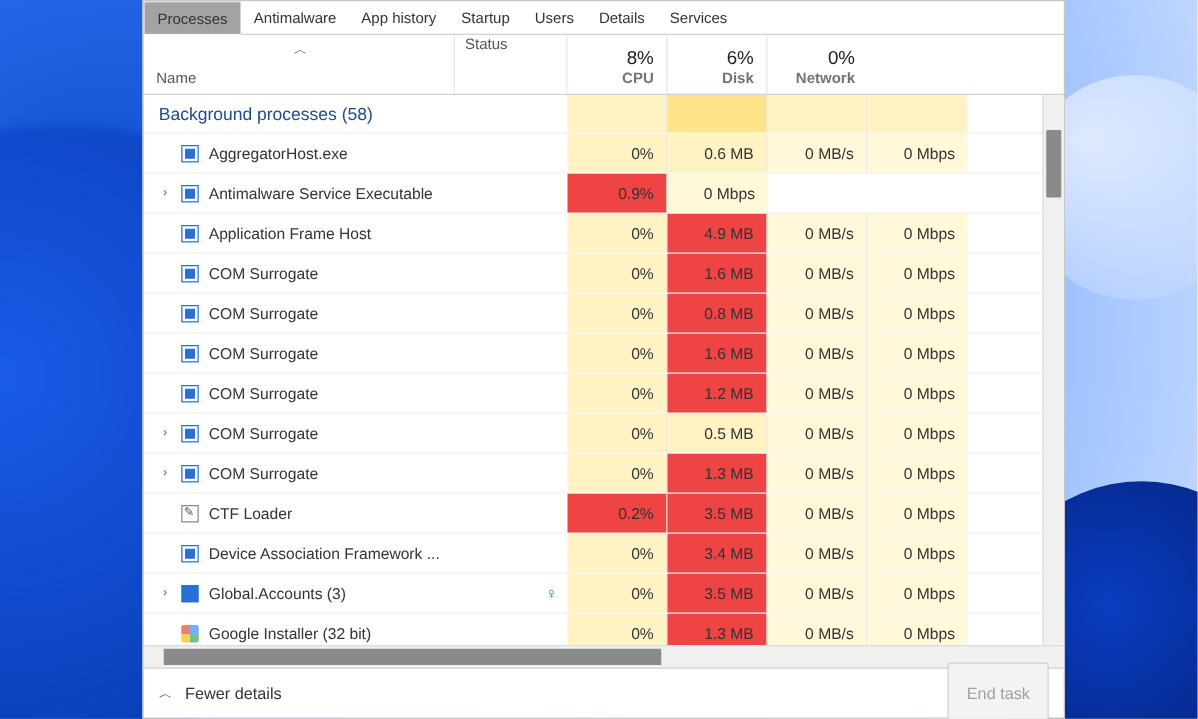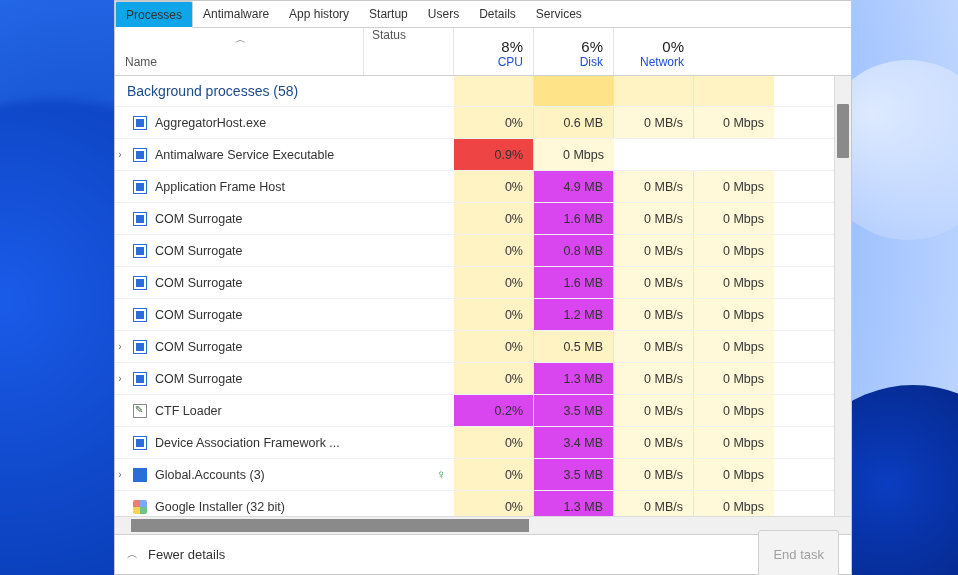--- a/index.html
+++ b/index.html
@@ -11,49 +11,49 @@
   .bloom-shape { position: absolute; border-radius: 50%; }
   .b1 { width: 500px; height: 500px; left: -200px; top: 100px; background: radial-gradient(circle at 40% 40%, #1a5be8, #0333a6); filter: blur(4px); }
   .b2 { width: 250px; height: 250px; right: -80px; bottom: -60px; background: radial-gradient(circle at 40% 40%, #0a3dc0, #021a6a); }
   .b3 { width: 180px; height: 180px; right: -40px; top: 60px; background: radial-gradient(circle at 30% 30%, #ffffffa0, #a8c4ff20); }
   .window {
     position: absolute; left: 114px; top: 0; width: 738px; height: 575px;
     background: #fff; border: 1px solid #c7c7c7; display: flex; flex-direction: column;
   }
   .tabs { display: flex; border-bottom: 1px solid #d0d0d0; font-size: 12px; height: 27px; }
   .tab { padding: 6px 10px 5px; color: #333; cursor: default; }
-  .tab.active { background: #0ea5e9; border: 1px solid #d0d0d0; border-bottom: 1px solid #fff; margin-bottom: -1px; border-top-left-radius: 2px; border-top-right-radius: 2px; }
+  .tab.active { background: #a3a3a3; border: 1px solid #d0d0d0; border-bottom: 1px solid #fff; margin-bottom: -1px; border-top-left-radius: 2px; border-top-right-radius: 2px; }
   .header-row { display: flex; border-bottom: 1px solid #d0d0d0; height: 48px; position: relative; }
   .col-name { width: 249px; display: flex; align-items: flex-end; padding: 0 0 6px 10px; font-size: 12px; color: #555; border-right: 1px solid #e5e5e5; position: relative; }
   .sort-chevron { position: absolute; top: 4px; left: 120px; font-size: 11px; color: #666; }
   .col-status { width: 90px; display: flex; padding: 0 0 6px 8px; font-size: 12px; color: #555; border-right: 1px solid #e5e5e5; }
   .col-metric { width: 80px; display: flex; flex-direction: column; align-items: flex-end; justify-content: flex-end; padding: 4px 10px 6px 0; border-right: 1px solid #e5e5e5; font-size: 12px; color: #333; }
   .col-metric .pct { font-size: 15px; color: #222; font-weight: 400; }
-  .col-metric .lbl { font-size: 12px; color: #1d4ed8; }
+  .col-metric .lbl { font-size: 12px; color: #737373; font-weight: bold; }
   .body-area { flex: 1; overflow: hidden; position: relative; display: flex; }
   .rows-container { flex: 1; overflow: hidden; position: relative; }
   .group-row { display: flex; height: 30px; align-items: center; }
   .group-name { width: 339px; padding-left: 12px; font-size: 14px; color: #1a4b8c; }
   .group-metric { width: 80px; background: #fff3c4; border-right: 1px solid #e5e5e5; height: 100%; }
   .group-metric.mem { background: #ffe389; }
   .proc-row { display: flex; height: 32px; align-items: center; border-top: 1px solid #f0f0f0; font-size: 12.5px; color: #333; }
-  .proc-name-cell { width: 339px; display: flex; align-items: center; gap: 7px; padding-left: 0; }
+  .proc-name-cell { width: 339px; display: flex; align-items: center; gap: 7px; padding-left: 12px; }
   .chevron-slot { width: 10px; font-size: 10px; color: #666; text-align: center; }
   .proc-icon { width: 16px; height: 16px; display: inline-flex; align-items: center; justify-content: center; }
   .icon-frame { width: 14px; height: 14px; border: 1px solid #2a6fd8; position: relative; }
   .icon-frame::after { content: ""; position: absolute; inset: 2px; background: #2a6fd8; }
   .icon-ctf { width: 14px; height: 14px; background: #fff; border: 1px solid #888; position: relative; }
   .icon-ctf::after { content: "✎"; position: absolute; font-size: 10px; color: #3a6b3a; top: -1px; left: 1px; }
   .icon-global { width: 14px; height: 14px; background: #2a6fd8; }
   .icon-google { width: 14px; height: 14px; border-radius: 2px; background: conic-gradient(#4285f4 0 25%, #34a853 25% 50%, #fbbc05 50% 75%, #ea4335 75% 100%); opacity: 0.7; }
   .leaf-icon { color: #1a9a3a; font-size: 13px; margin-left: auto; margin-right: 8px; }
   .metric-cell { width: 80px; height: 100%; display: flex; align-items: center; justify-content: flex-end; padding-right: 10px; border-right: 1px solid #e5e5e5; }
   .heat0 { background: #fff9da; }
   .heat1 { background: #fff3c4; }
-  .heat2 { background: #d946ef; padding-left: 16px; }
+  .heat2 { background: #ef4444; padding-left: 16px; }
   .heat3 { background: #ef4444; }
   .heat4 { background: #ffd862; }
   .scrollbar-v { position: absolute; right: 0; top: 0; width: 17px; bottom: 0; background: #f0f0f0; border-left: 1px solid #dcdcdc; }
   .scroll-thumb { position: absolute; left: 2px; right: 2px; top: 28px; height: 54px; background: #8a8a8a; border-radius: 1px; }
   .hscroll-zone { height: 18px; background: #f0f0f0; border-top: 1px solid #dcdcdc; display: flex; align-items: center; padding: 0 2px; }
   .hscroll-thumb { width: 398px; height: 13px; background: #8a8a8a; margin-left: 14px; }
   .footer { height: 40px; border-top: 1px solid #d0d0d0; display: flex; align-items: center; padding: 0 12px; font-size: 13px; color: #333; }
   .chev-up { font-size: 11px; color: #555; margin-right: 10px; }
   .end-task-btn { margin-left: auto; padding: 16px 14px; font-size: 13px; color: #a0a0a0; background: #f3f3f3; border: 1px solid #d0d0d0; border-radius: 3px; }
 </style>

